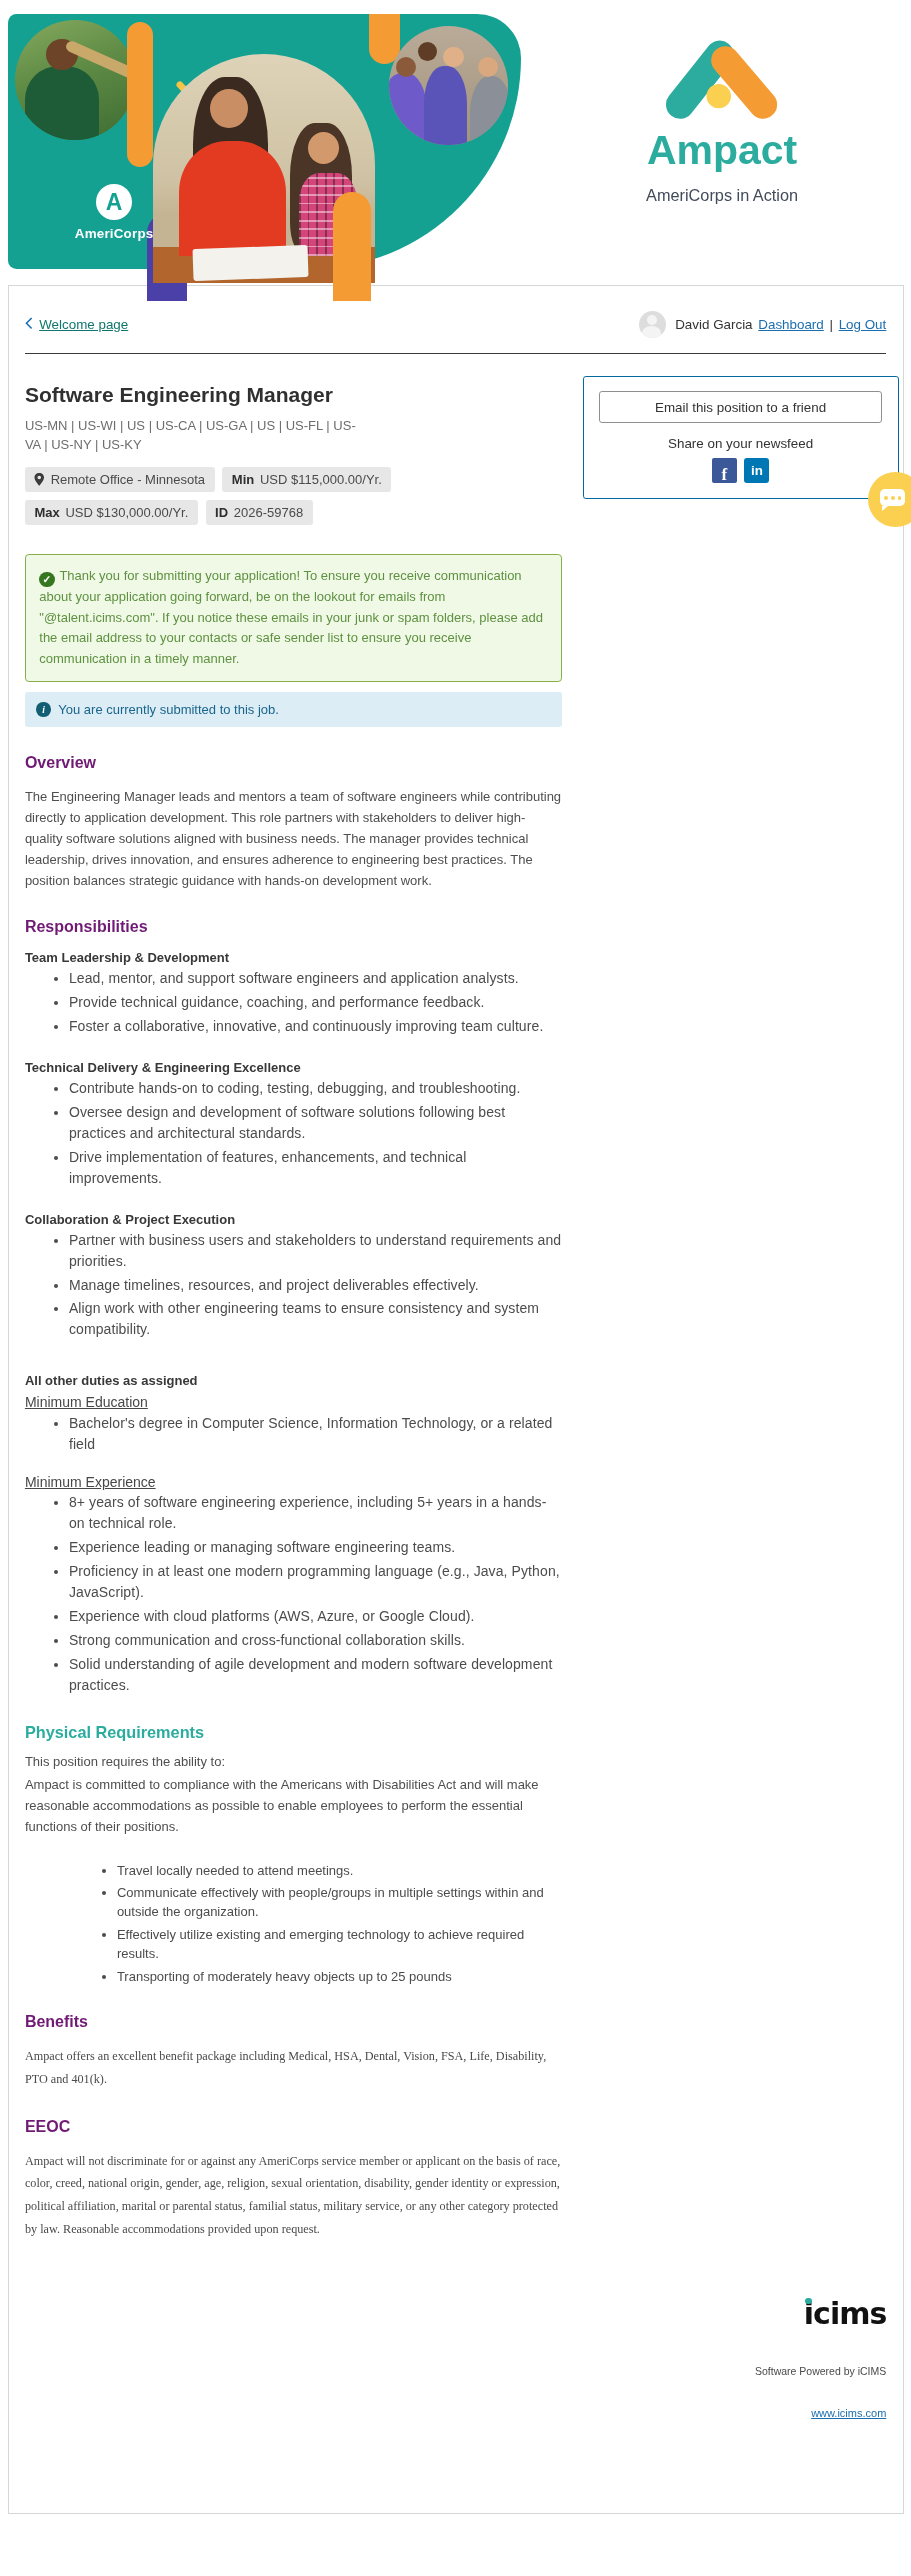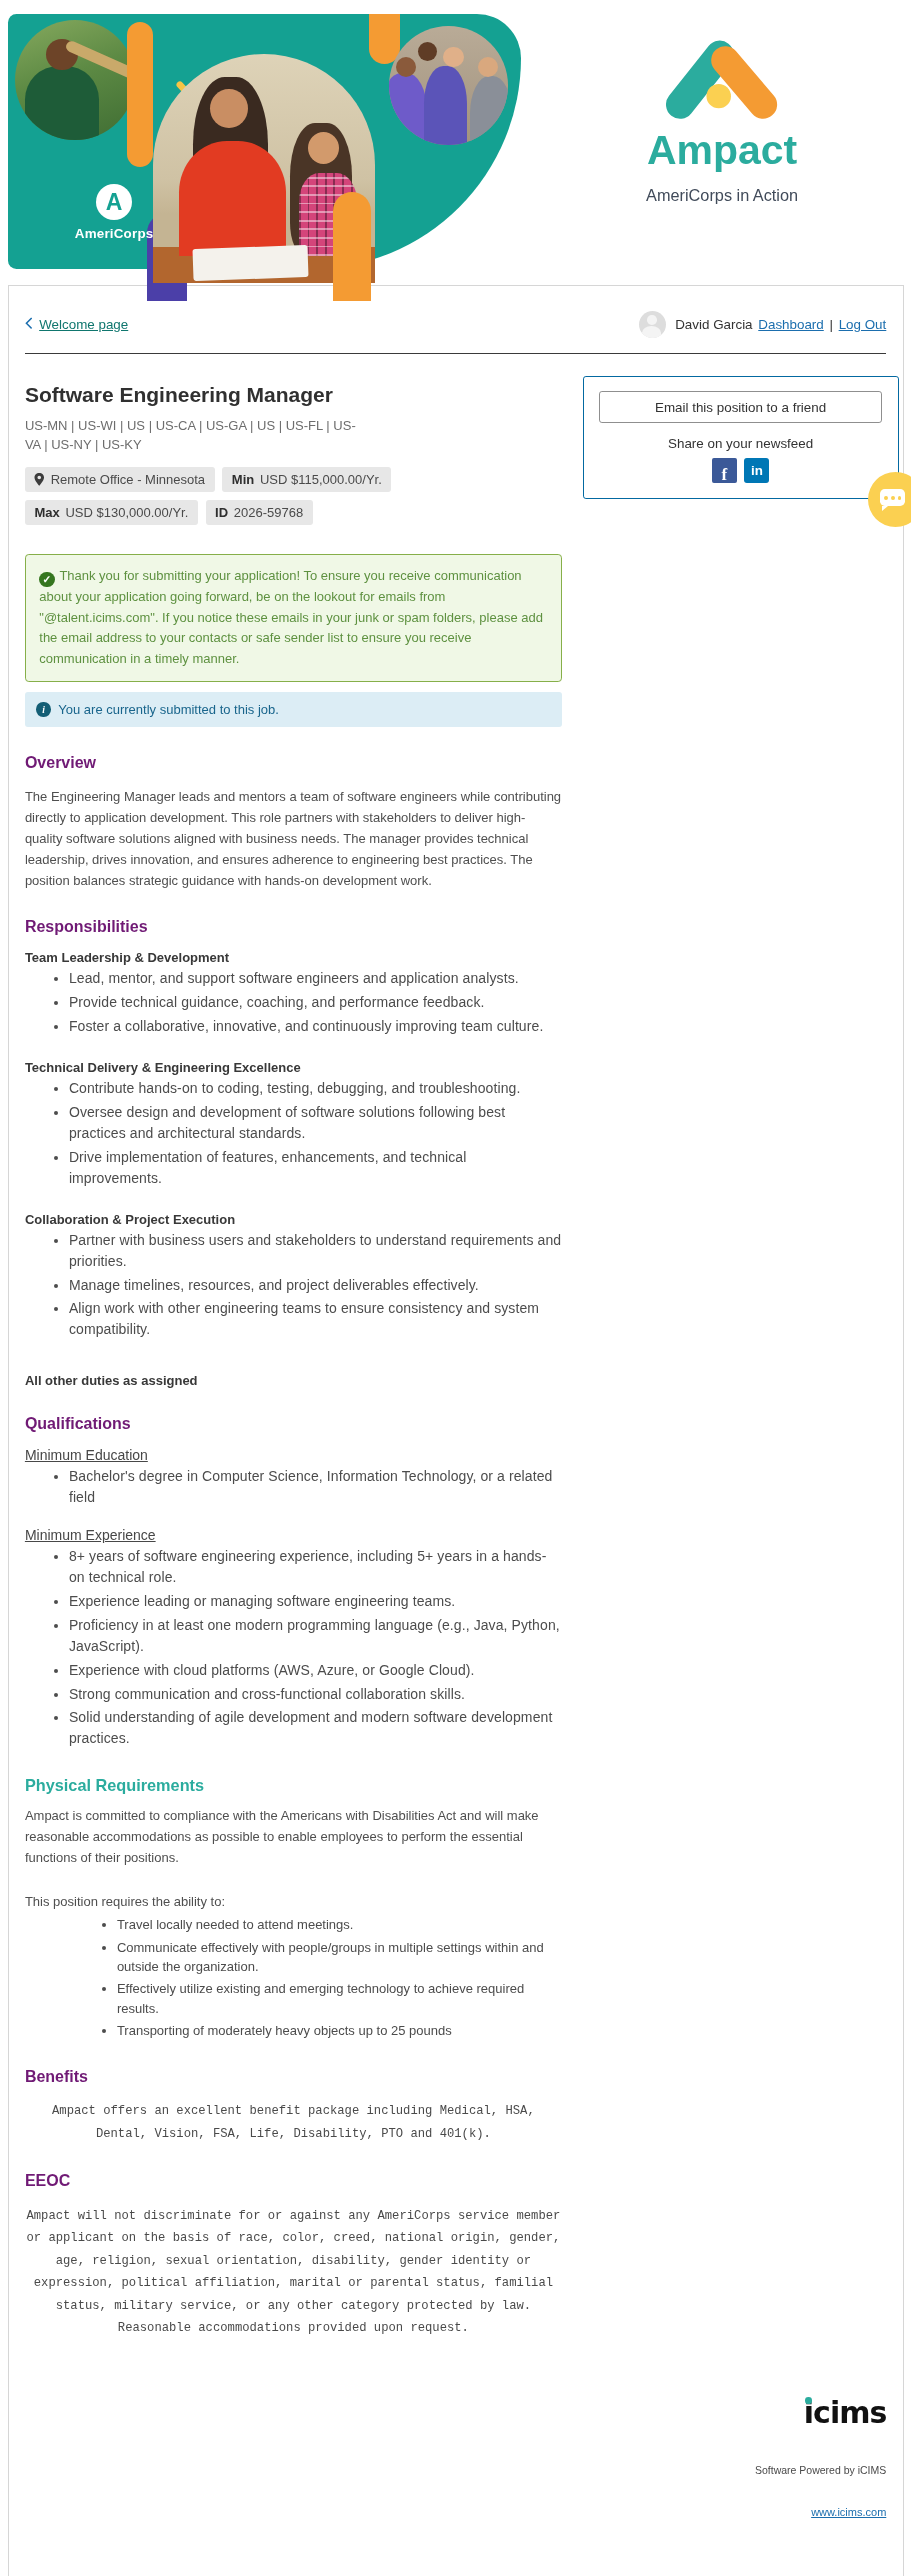--- a/index.html
+++ b/index.html
@@ -77,21 +77,21 @@
     font-size:13px; line-height:1.58; padding:11.5px 13.4px; margin-bottom:10.5px; }
   .check-icon { display:inline-flex; width:15.3px; height:15.3px; border-radius:50%; background:#35761F; color:#fff;
     font-size:10.5px; align-items:center; justify-content:center; vertical-align:-2.9px; margin-right:4.8px; font-weight:bold; }
   .alert-info { background:#DCEDF5; border-radius:2.9px; color:#19658C; font-size:13px; padding:9.6px 11.5px; margin-bottom:23px;
     display:flex; align-items:center; gap:7.6px; }
   .info-icon { flex:0 0 auto; width:14.3px; height:14.3px; border-radius:50%; background:#135E75; color:#fff; font-size:9.6px; font-weight:bold;
     display:inline-flex; align-items:center; justify-content:center; font-family:"Liberation Serif", serif; font-style:italic; }
   h2 { font-size:16px; color:#701a75; font-weight:bold; margin:27px 0 14.3px; }
   h2.teal { color:#2BAC9E; font-size:16.3px; margin:27px 0 9.6px; }
   .para { font-size:13px; line-height:1.62; color:#4f4f4f; margin-bottom:7.6px; }
-  .para-alt { font-family:Liberation Mono, monospace; font-size:12.2px; line-height:1.85; color:#4a4a4a; margin-bottom:7.6px;text-align:center; }
+  .para-alt { font-family:Liberation Serif, serif; font-size:12.2px; line-height:1.85; color:#4a4a4a; margin-bottom:7.6px; }
   .group-title { font-size:13px; font-weight:bold; color:#383838; margin:23px 0 2.9px; }
   .group-title.first { margin-top:5.7px; }
   ul.bullets { margin:1.9px 0 9.6px; padding-left:44px; }
   ul.bullets li { font-size:14px; line-height:1.5; color:#4c4c4c; margin:2.9px 0; letter-spacing:0.1px; }
   ul.bullets.narrow li { font-size:13px; letter-spacing:0; }
   ul.bullets.big-indent { padding-left:92px; }
   .bold-line { font-size:13px; font-weight:bold; color:#383838; margin:32.5px 0 5.7px; }
   .u-title { font-size:14px; color:#474747; text-decoration:underline; margin:19px 0 2.9px; }
   .u-title.first { margin-top:3.8px; }
 
@@ -247,38 +247,37 @@
         <li>Drive implementation of features, enhancements, and technical improvements.</li>
       </ul>
     <div class="group-title">Collaboration &amp; Project Execution</div>
     <ul class="bullets">
         <li>Partner with business users and stakeholders to understand requirements and priorities.</li>
         <li>Manage timelines, resources, and project deliverables effectively.</li>
         <li>Align work with other engineering teams to ensure consistency and system compatibility.</li>
       </ul>
     <p class="bold-line">All other duties as assigned</p>
 
-    <h2>Qualifications</h2>
     <div class="u-title first">Minimum Education</div>
     <ul class="bullets">
         <li>Bachelor's degree in Computer Science, Information Technology, or a related field</li>
       </ul>
     <div class="u-title">Minimum Experience</div>
     <ul class="bullets">
         <li>8+ years of software engineering experience, including 5+ years in a hands-on technical role.</li>
         <li>Experience leading or managing software engineering teams.</li>
         <li>Proficiency in at least one modern programming language (e.g., Java, Python, JavaScript).</li>
         <li>Experience with cloud platforms (AWS, Azure, or Google Cloud).</li>
         <li>Strong communication and cross-functional collaboration skills.</li>
         <li>Solid understanding of agile development and modern software development practices.</li>
       </ul>
 
     <h2 class="teal">Physical Requirements</h2>
+    <p class="para" style="margin-bottom:1.9px;">This position requires the ability to:</p>
     <p class="para" style="margin-bottom:23px;">Ampact is committed to compliance with the Americans with Disabilities Act and will make reasonable accommodations as possible to enable employees to perform the essential functions of their positions.</p>
-    <p class="para" style="margin-bottom:1.9px;">This position requires the ability to:</p>
     <ul class="bullets narrow big-indent">
         <li>Travel locally needed to attend meetings.</li>
         <li>Communicate effectively with people/groups in multiple settings within and outside the organization.</li>
         <li>Effectively utilize existing and emerging technology to achieve required results.</li>
         <li>Transporting of moderately heavy objects up to 25 pounds</li>
       </ul>
 
     <h2>Benefits</h2>
     <p class="para-alt">Ampact offers an excellent benefit package including Medical, HSA, Dental, Vision, FSA, Life, Disability, PTO and 401(k).</p>
 

